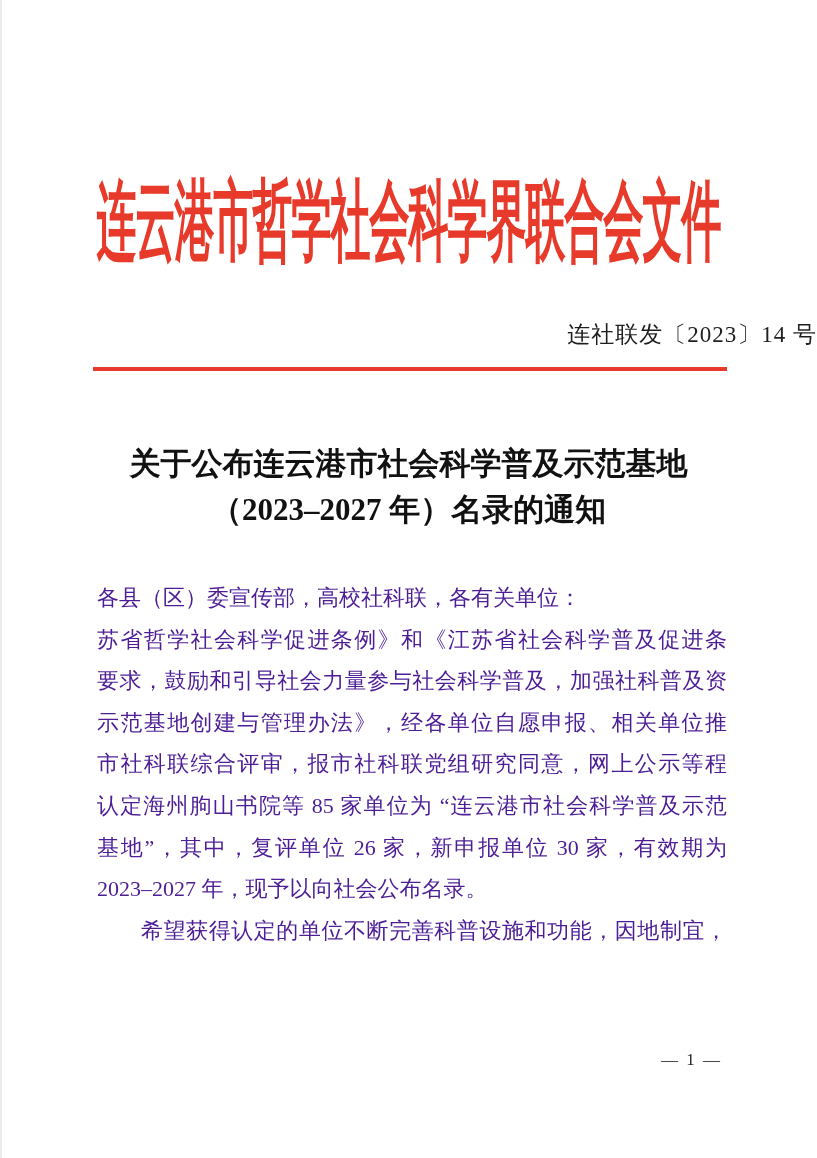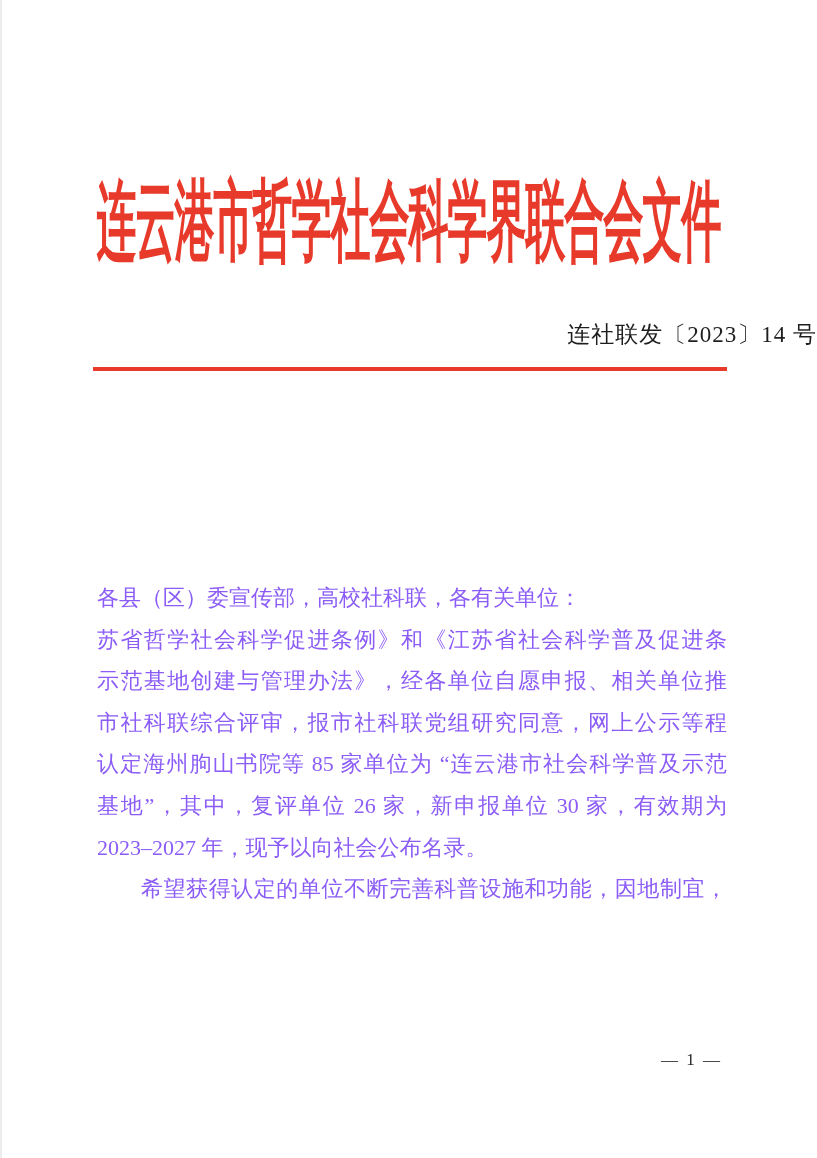--- a/index.html
+++ b/index.html
@@ -80,21 +80,21 @@
     line-height: 46px;
   }
 
   
   .body-text {
     position: absolute;
     left: 97px;
     top: 577px;
     width: 630px;
     font-size: 22px;
-    color: #8b5cf6;
+    color: #4c1d95;
   }
   .bline {
     height: 41.6px;
     line-height: 41.6px;
     white-space: nowrap;
   }
   .bline.just {
     white-space: normal;
     text-align: justify;
     text-align-last: justify;
@@ -118,24 +118,29 @@
 <body>
 
 <div id="page">
 
   <div class="red-head">连云港市哲学社会科学界联合会文件</div>
 
   <div class="doc-number">连社联发〔2023〕14 号</div>
 
   <div class="red-line"></div>
 
+  <div class="doc-title">
+    <div>关于公布连云港市社会科学普及示范基地</div>
+    <div>（2023–2027 年）名录的通知</div>
+  </div>
 
   <div class="body-text">
     <div class="bline">各县（区）委宣传部，高校社科联，各有关单位：</div>
     <div class="bline just">苏省哲学社会科学促进条例》和《江苏省社会科学普及促进条例》</div>
+    <div class="bline just">要求，鼓励和引导社会力量参与社会科学普及，加强社科普及资</div>
     <div class="bline just">示范基地创建与管理办法》，经各单位自愿申报、相关单位推荐、</div>
     <div class="bline just">市社科联综合评审，报市社科联党组研究同意，网上公示等程序，</div>
     <div class="bline just">认定海州朐山书院等 85 家单位为 “连云港市社会科学普及示范</div>
     <div class="bline just">基地”，其中，复评单位 26 家，新申报单位 30 家，有效期为</div>
     <div class="bline">2023–2027 年，现予以向社会公布名录。</div>
     <div class="bline indent just">希望获得认定的单位不断完善科普设施和功能，因地制宜，</div>
   </div>
 
   <div class="page-num">— 1 —</div>
 

